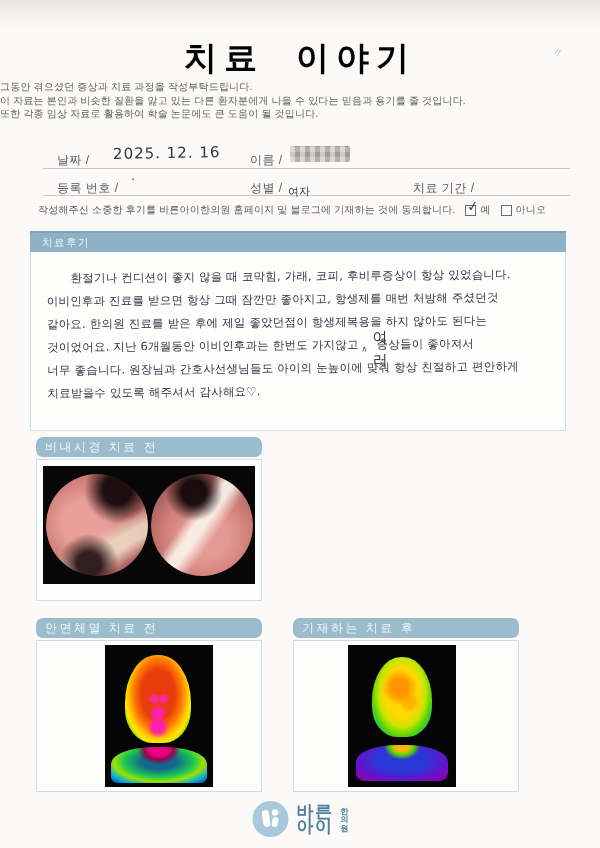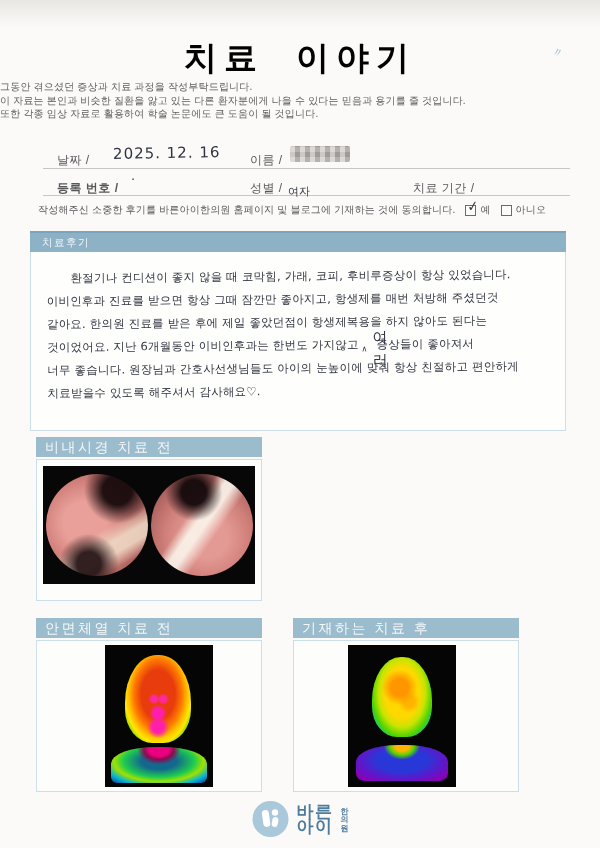--- a/index.html
+++ b/index.html
@@ -45,22 +45,22 @@
   .hand-lines { font-size:11.5px; line-height:23px; color:#30343f; letter-spacing:0.2px;
     transform:rotate(-0.5deg); font-family:"DejaVu Sans",sans-serif; }
   .hl-1 { padding-left:24px; }
   .ins { position:relative; display:inline-block; width:18px; height:12px; vertical-align:baseline; }
   .ins-txt { position:absolute; left:14px; top:-10px; font-size:15px; }
   .ins-caret { position:absolute; left:3px; top:1px; font-size:8px; }
 
   .sec { position:absolute; width:226px; }
   .sec-l { left:36px; } .sec-r { left:293px; }
   .sec-endo { top:437px; } .sec-th { top:618px; }
-  .sec-bar { height:20px; background:#9bbccd; color:#f2f7fa; font-size:14px; line-height:20px;
-    padding-left:9px; letter-spacing:2.5px; }
+  .sec-bar { height:20px; background:#9bbccd; color:#f2f7fa; font-size:12px; line-height:20px;
+    padding-left:9px; letter-spacing:2.5px;border-radius:7px; }
   .sec-body { margin-top:2px; background:#fdfdfc; border:1px solid #ccdfe8; }
   .endo-body { padding:6px 6px 16px 6px; }
   .endo-panel { height:118px; background:#070707; position:relative; overflow:hidden; }
   .endo-circle { position:absolute; top:8px; width:102px; height:102px; border-radius:50%;
     background-color:#c9857f; }
   .ec-1 { left:3px; } .ec-2 { left:108px; }
   .endo-a { background:
       radial-gradient(circle at 70% 16%, rgba(22,9,11,.95) 0 13%, rgba(22,9,11,0) 30%),
       radial-gradient(circle at 42% 88%, rgba(30,13,15,.9) 0 11%, rgba(30,13,15,0) 28%),
       linear-gradient(150deg, rgba(0,0,0,0) 55%, rgba(240,220,200,.85) 66% 74%, rgba(0,0,0,0) 84%),
@@ -130,21 +130,21 @@
     <div>또한 각종 임상 자료로 활용하여 학술 논문에도 큰 도움이 될 것입니다.</div>
   </div>
 
   <div class="form">
     <div class="rule rule-1"></div>
     <div class="rule rule-2"></div>
     <span class="flabel" style="left:22px; top:8px;">날짜 /</span>
     <span class="hand date-value">2025. 12. 16</span>
     <span class="flabel" style="left:215px; top:8px;">이름 /</span>
     <span class="redacted"></span>
-    <span class="flabel" style="left:22px; top:36px;font-weight:bold;">등록 번호 /</span>
+    <span class="flabel" style="left:22px; top:36px;">등록 번호 /</span>
     <span class="hand regno-value">·</span>
     <span class="flabel" style="left:215px; top:36px;">성별 /</span>
     <span class="hand gender-value">여자</span>
     <span class="flabel" style="left:378px; top:36px;">치료 기간 /</span>
   </div>
 
   <div class="consent">
     <span>작성해주신 소중한 후기를 바른아이한의원 홈페이지 및 블로그에 기재하는 것에 동의합니다.</span>
     <span class="cbox">
         <span class="check">✓</span>

